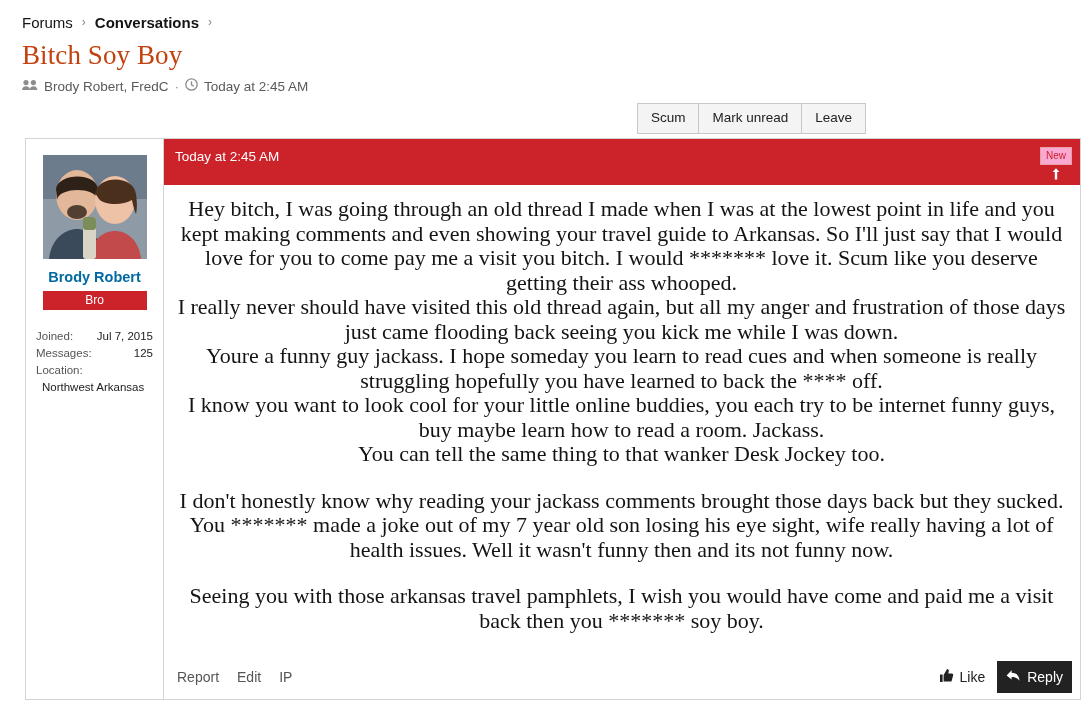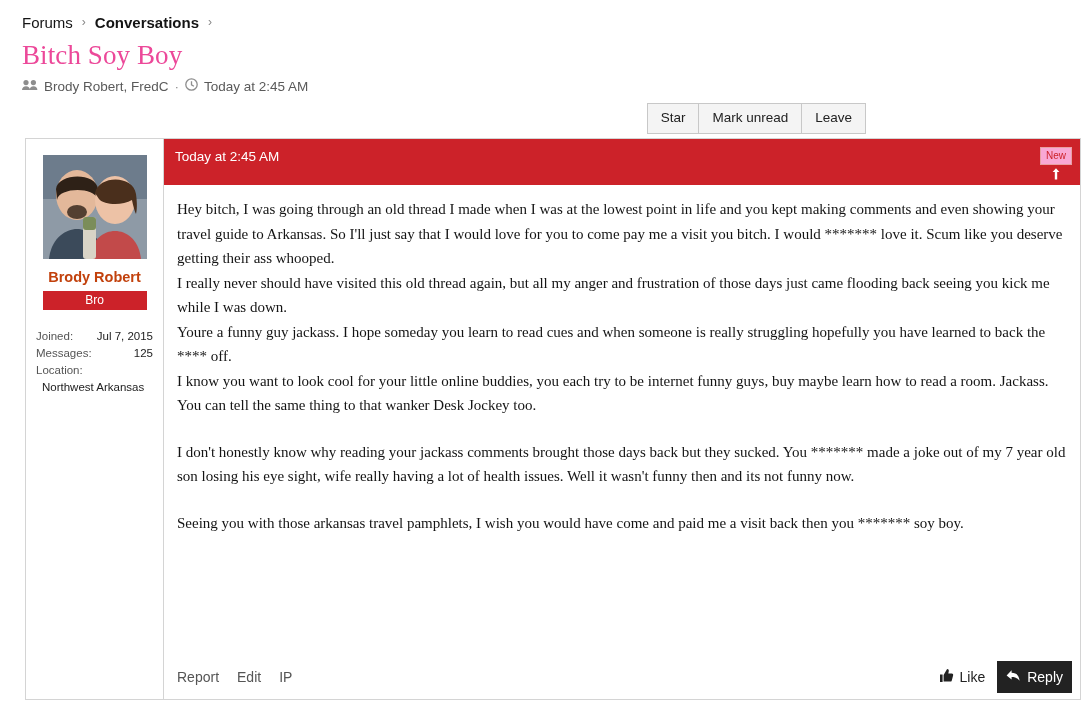--- a/index.html
+++ b/index.html
@@ -29,21 +29,21 @@
     font-size: 12px;
   }
 
   
   .title {
     padding: 4px 0 0 22px;
     font-size: 27px;
     font-weight: normal;
     font-family: "Liberation Serif", serif;
     letter-spacing: .1px;
-    color: #ec4899;
+    color: #c2410c;
     line-height: 34px;
   }
   .meta {
     padding: 6px 0 0 22px;
     font-size: 13.5px;
     color: #5a5a5a;
     display: flex; align-items: center;
     gap: 0;
   }
   .meta .ico { color: #8d8d8d; margin-right: 6px; display:inline-block; }
@@ -89,21 +89,21 @@
     width: 104px; height: 104px;
     margin: 4px auto 0;
     overflow: hidden;
     background: #6a7d94;
     position: relative;
     display: block;
   }
   .avatar svg { display: block; }
   .username {
     text-align: center;
-    color: #c2410c;
+    color: #0369a1;
     font-weight: bold;
     font-size: 14.5px;
     margin-top: 10px;
     text-decoration: none;
     display: block;
   }
   .usertitle {
     background: #cc2229;
     color: #fff;
     text-align: center;
@@ -152,23 +152,24 @@
     display: block;
     color: #fff;
     text-align: center;
     font-size: 14px;
     line-height: 14px;
     margin-top: 2px;
   }
   .body {
     padding: 12px 14px 0 13px;
     font-family: "Liberation Serif", serif;
-    font-size: 15px;
+    font-size: 22px;
     line-height: 24.5px;
     color: #141414;
+    text-align: center;
   }
   .body p { margin: 0; }
   .body p.gap { margin-top: 22px; }
 
   .post-foot {
     position: absolute;
     left: 0; right: 0; bottom: 0;
     height: 44px;
     display: flex;
     align-items: center;
@@ -226,21 +227,21 @@
     <span class="ico">
       <svg width="13" height="13" viewBox="0 0 13 13">
           <circle cx="6.5" cy="6.5" r="5.7" fill="none" stroke="#8d8d8d" stroke-width="1.3"></circle>
           <path d="M6.5 3.3v3.5l2.4 1.4" fill="none" stroke="#8d8d8d" stroke-width="1.3"></path>
         </svg>
     </span>
     <span>Today at 2:45 AM</span>
   </div>
 
   <div class="actions">
-    <button class="btn">Star</button>
+    <button class="btn">Scum</button>
     <button class="btn">Mark unread</button>
     <button class="btn">Leave</button>
   </div>
 
   <div class="post">
 
     <div class="userbox">
       <div class="avatar">
         <svg width="104" height="104" viewBox="0 0 104 104">
           <rect width="104" height="104" fill="#8e9aa6"></rect>

